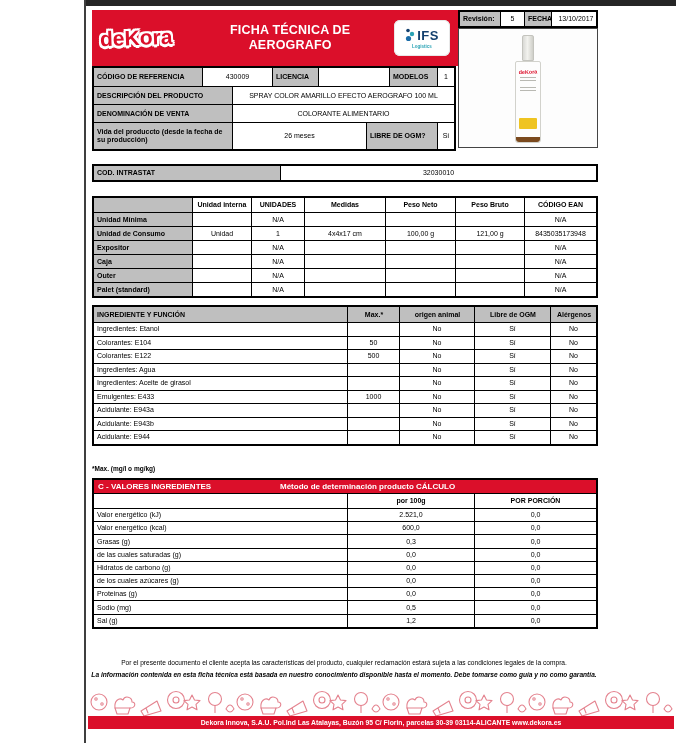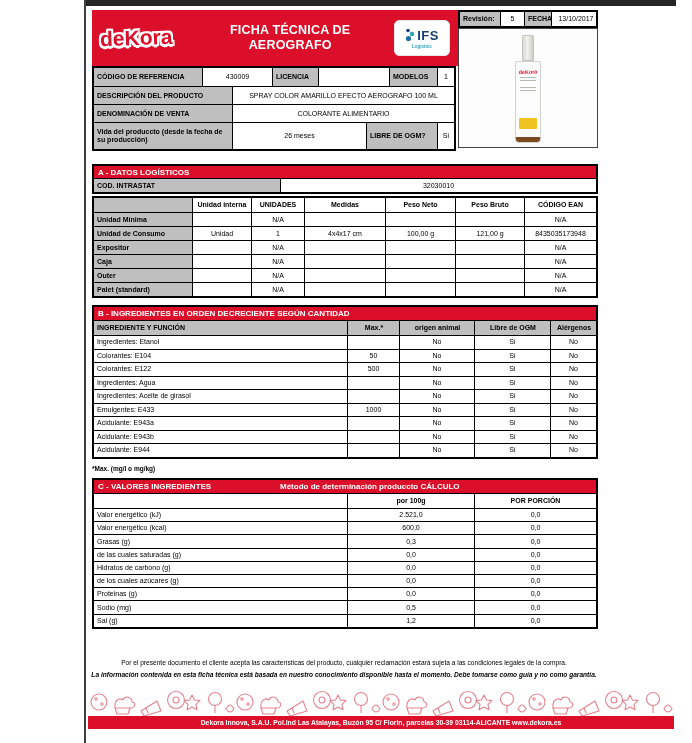--- a/index.html
+++ b/index.html
@@ -148,21 +148,20 @@
   </div>
   <div class="r tall">
     <div class="c lab" style="flex:0 0 138px">Vida del produccto (desde la fecha de su producción)</div>
     <div class="c" style="flex:0 0 134px">26 meses</div>
     <div class="c lab" style="flex:0 0 71px">LIBRE DE OGM?</div>
     <div class="c" style="flex:1">Sí</div>
   </div>
 </div>
 
 <div class="abs tbl seca">
-  <div class="r secbar">A - DATOS LOGÍSTICOS</div>
   <div class="r data">
     <div class="c lab" style="flex:0 0 186px">COD. INTRASTAT</div>
     <div class="c" style="flex:1">32030010</div>
   </div>
 </div>
 
 <div class="abs tbl logis">
   <div class="r">
     <div class="c lab" style="flex:0 0 98px"></div>
     <div class="c hdr" style="flex:0 0 59px">Unidad interna</div>
@@ -222,21 +221,20 @@
     <div class="c" style="flex:0 0 59px"></div>
     <div class="c" style="flex:0 0 53px">N/A</div>
     <div class="c" style="flex:0 0 81px"></div>
     <div class="c" style="flex:0 0 70px"></div>
     <div class="c" style="flex:0 0 69px"></div>
     <div class="c" style="flex:1">N/A</div>
   </div>
 </div>
 
 <div class="abs tbl secb">
-  <div class="r secbar">B - INGREDIENTES EN ORDEN DECRECIENTE SEGÚN CANTIDAD</div>
   <div class="r head">
     <div class="c lab" style="flex:0 0 253px">INGREDIENTE Y FUNCIÓN</div>
     <div class="c lab" style="flex:0 0 52px;justify-content:center;text-align:center">Max.*</div>
     <div class="c lab" style="flex:0 0 75px;justify-content:center;text-align:center">origen animal</div>
     <div class="c lab" style="flex:0 0 76px;justify-content:center;text-align:center">Libre de OGM</div>
     <div class="c lab" style="flex:1;justify-content:center;text-align:center">Alérgenos</div>
   </div>
   <div class="r data">
     <div class="c left" style="flex:0 0 253px">Ingredientes: Etanol</div>
     <div class="c" style="flex:0 0 52px"></div>
@@ -300,21 +298,21 @@
     <div class="c" style="flex:0 0 76px">Sí</div>
     <div class="c" style="flex:1">No</div>
   </div>
 </div>
 
 <div class="abs footnote">*Max. (mg/l o mg/kg)</div>
 
 <div class="abs tbl secc">
   <div class="r secbar">
     <span>C - VALORES INGREDIENTES</span>
-    <span class="method">Método de determinación produccto CÁLCULO</span>
+    <span class="method">Método de determinación producto CÁLCULO</span>
   </div>
   <div class="r head">
     <div class="c" style="flex:0 0 253px"></div>
     <div class="c hdr" style="flex:0 0 127px">por 100g</div>
     <div class="c hdr" style="flex:1">POR PORCIÓN</div>
   </div>
   <div class="r data">
     <div class="c left" style="flex:0 0 253px">Valor energético (kJ)</div>
     <div class="c" style="flex:0 0 127px">2.521,0</div>
     <div class="c" style="flex:1">0,0</div>

